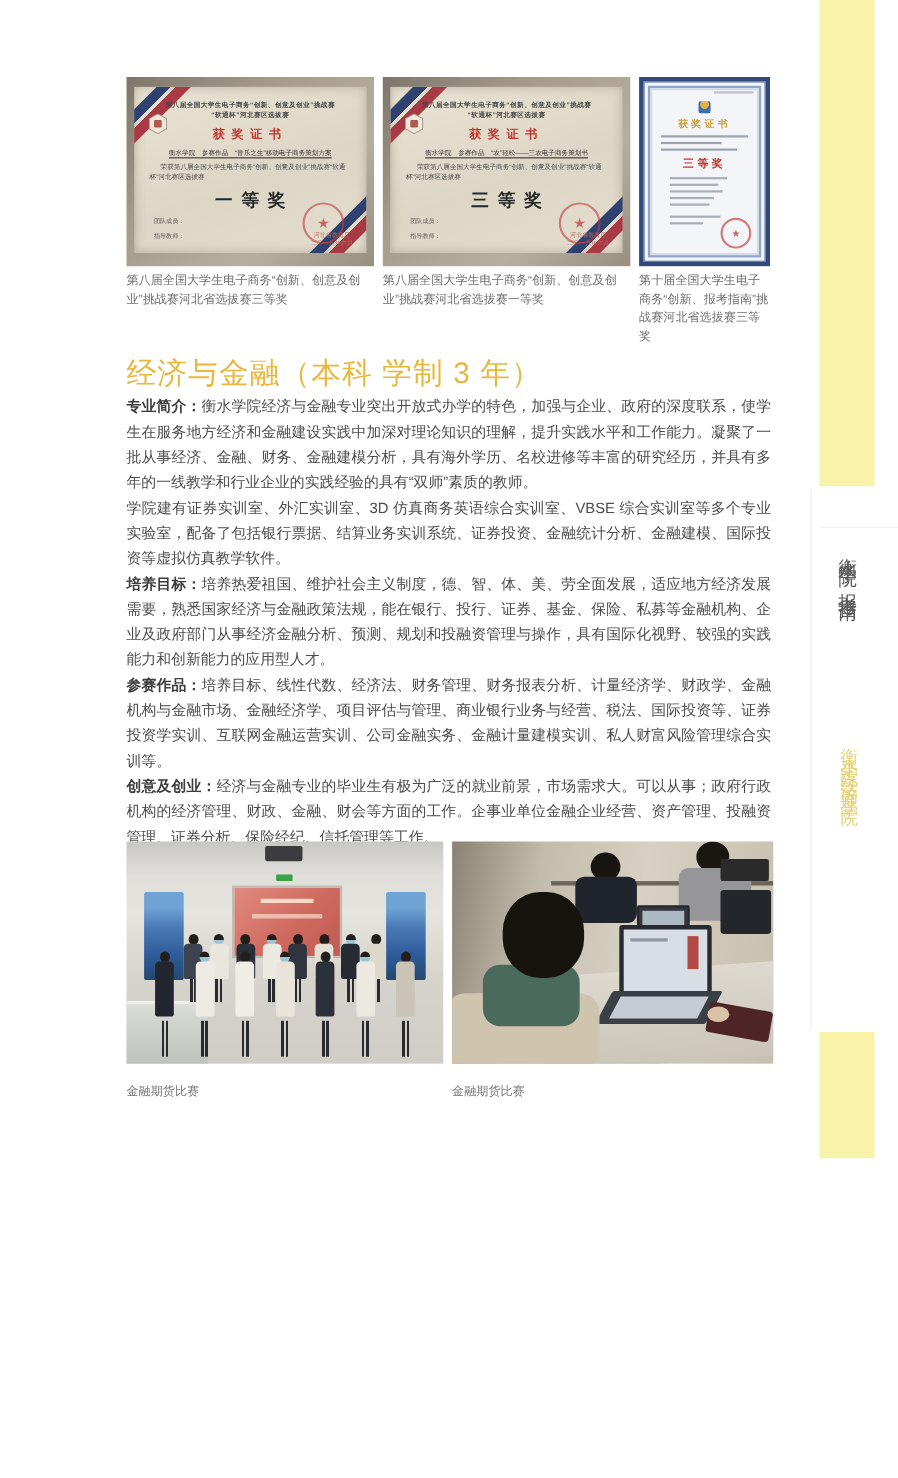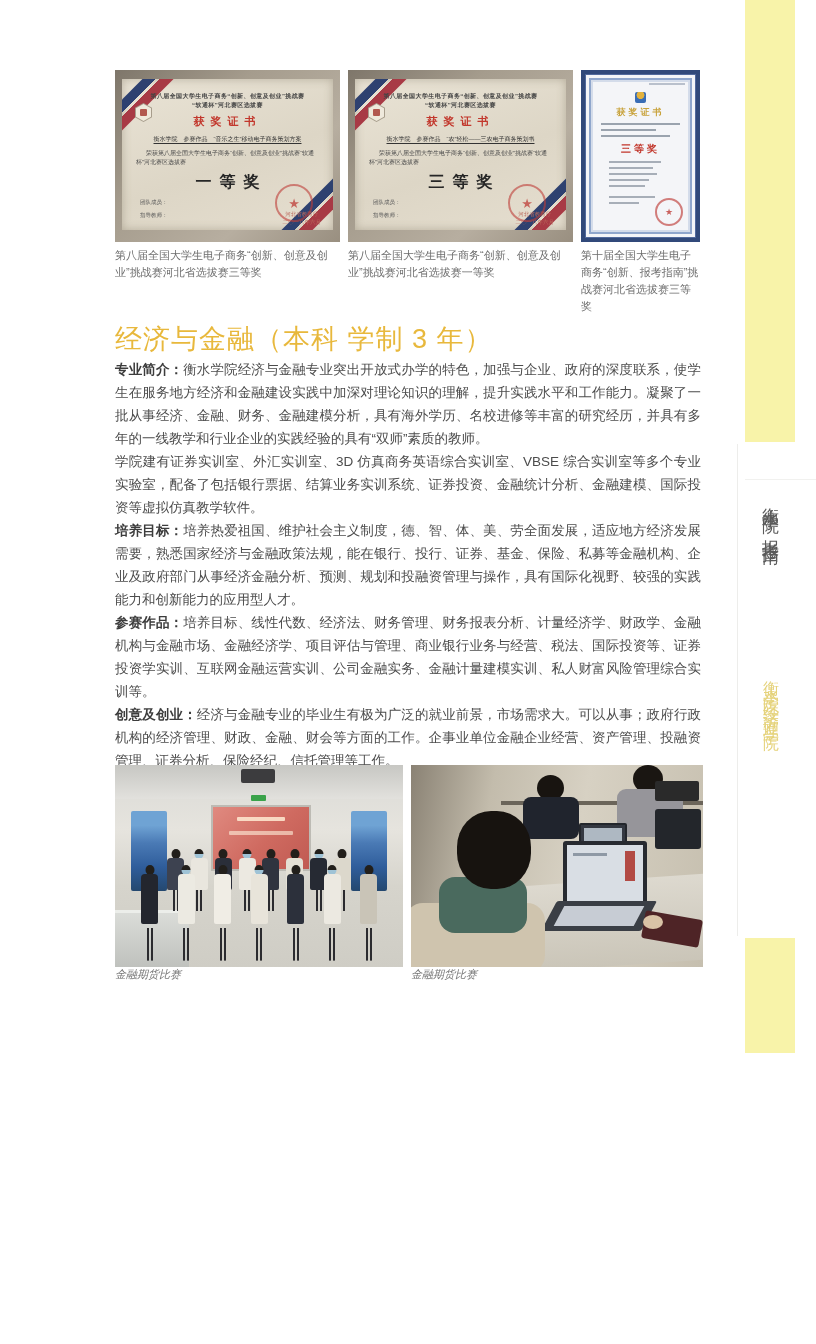--- a/index.html
+++ b/index.html
@@ -10,21 +10,21 @@
   }
   
   .certs-row{position:absolute;left:115px;top:70px;width:585px;display:flex;gap:8px;}
   .caps-row{position:absolute;left:115px;top:247px;width:585px;display:flex;gap:8px;}
   .heading{position:absolute;left:115px;top:303px;width:585px;font-size:27px;color:#E8B83C;letter-spacing:1px;font-weight:500;}
   .bodytext{position:absolute;left:115px;top:358px;width:586px;font-size:13.5px;line-height:23px;color:#4c4c4c;text-align:justify;}
   .bodytext p{margin:0;}
   .bodytext b{color:#3c3c3c;font-weight:bold;}
   .photos-row{position:absolute;left:115px;top:765px;width:585px;display:flex;gap:8px;}
   .photo-wrap{display:flex;flex-direction:column;}
-  .photo-cap{margin-top:0;font-size:11px;color:#777;font-style:italic;}
+  .photo-cap{margin-top:17px;font-size:11px;color:#777;}
   .award-cap{font-size:11px;line-height:17px;color:#6e6e6e;}
   .cap1,.cap2{width:225px;} .cap3{width:119px;}
 
   
   .cert{position:relative;width:225px;height:172px;overflow:hidden;
         background:linear-gradient(135deg,#7e766a,#a59c8d 35%,#b7aea0 70%,#998f80);}
   .cert .paper{position:absolute;left:7px;right:7px;top:9px;bottom:12px;
         background:linear-gradient(160deg,#e9e3d5,#ddd6c6 55%,#e5decf);
         box-shadow:inset 0 0 10px rgba(110,100,80,.38);overflow:hidden;}
   .rib{position:absolute;width:118px;height:22px;

